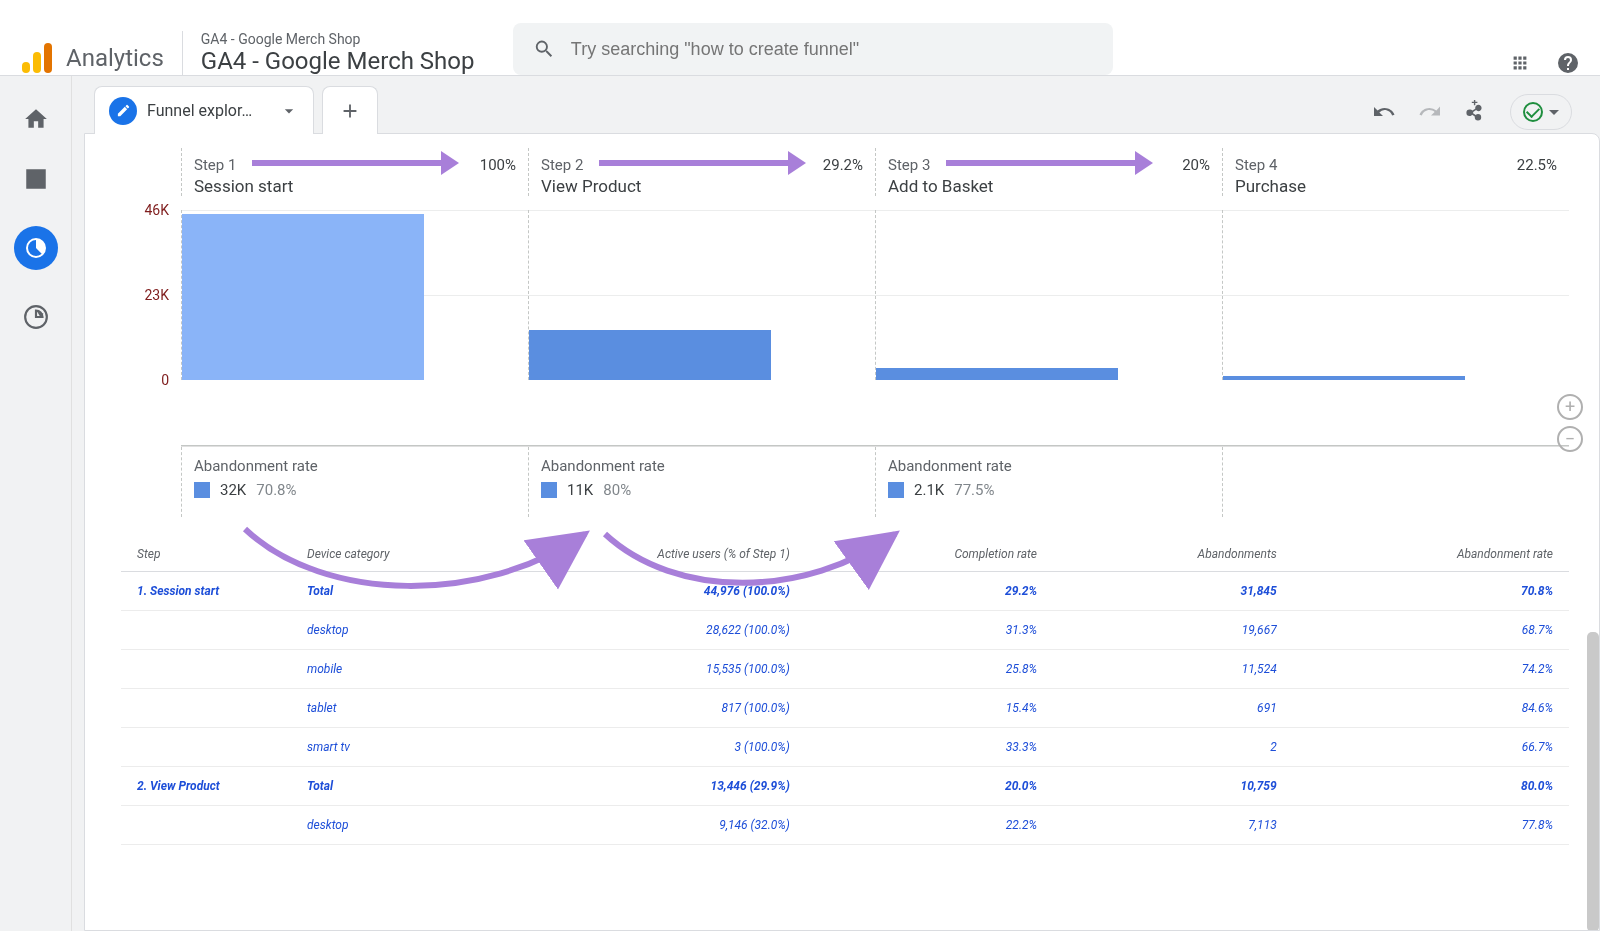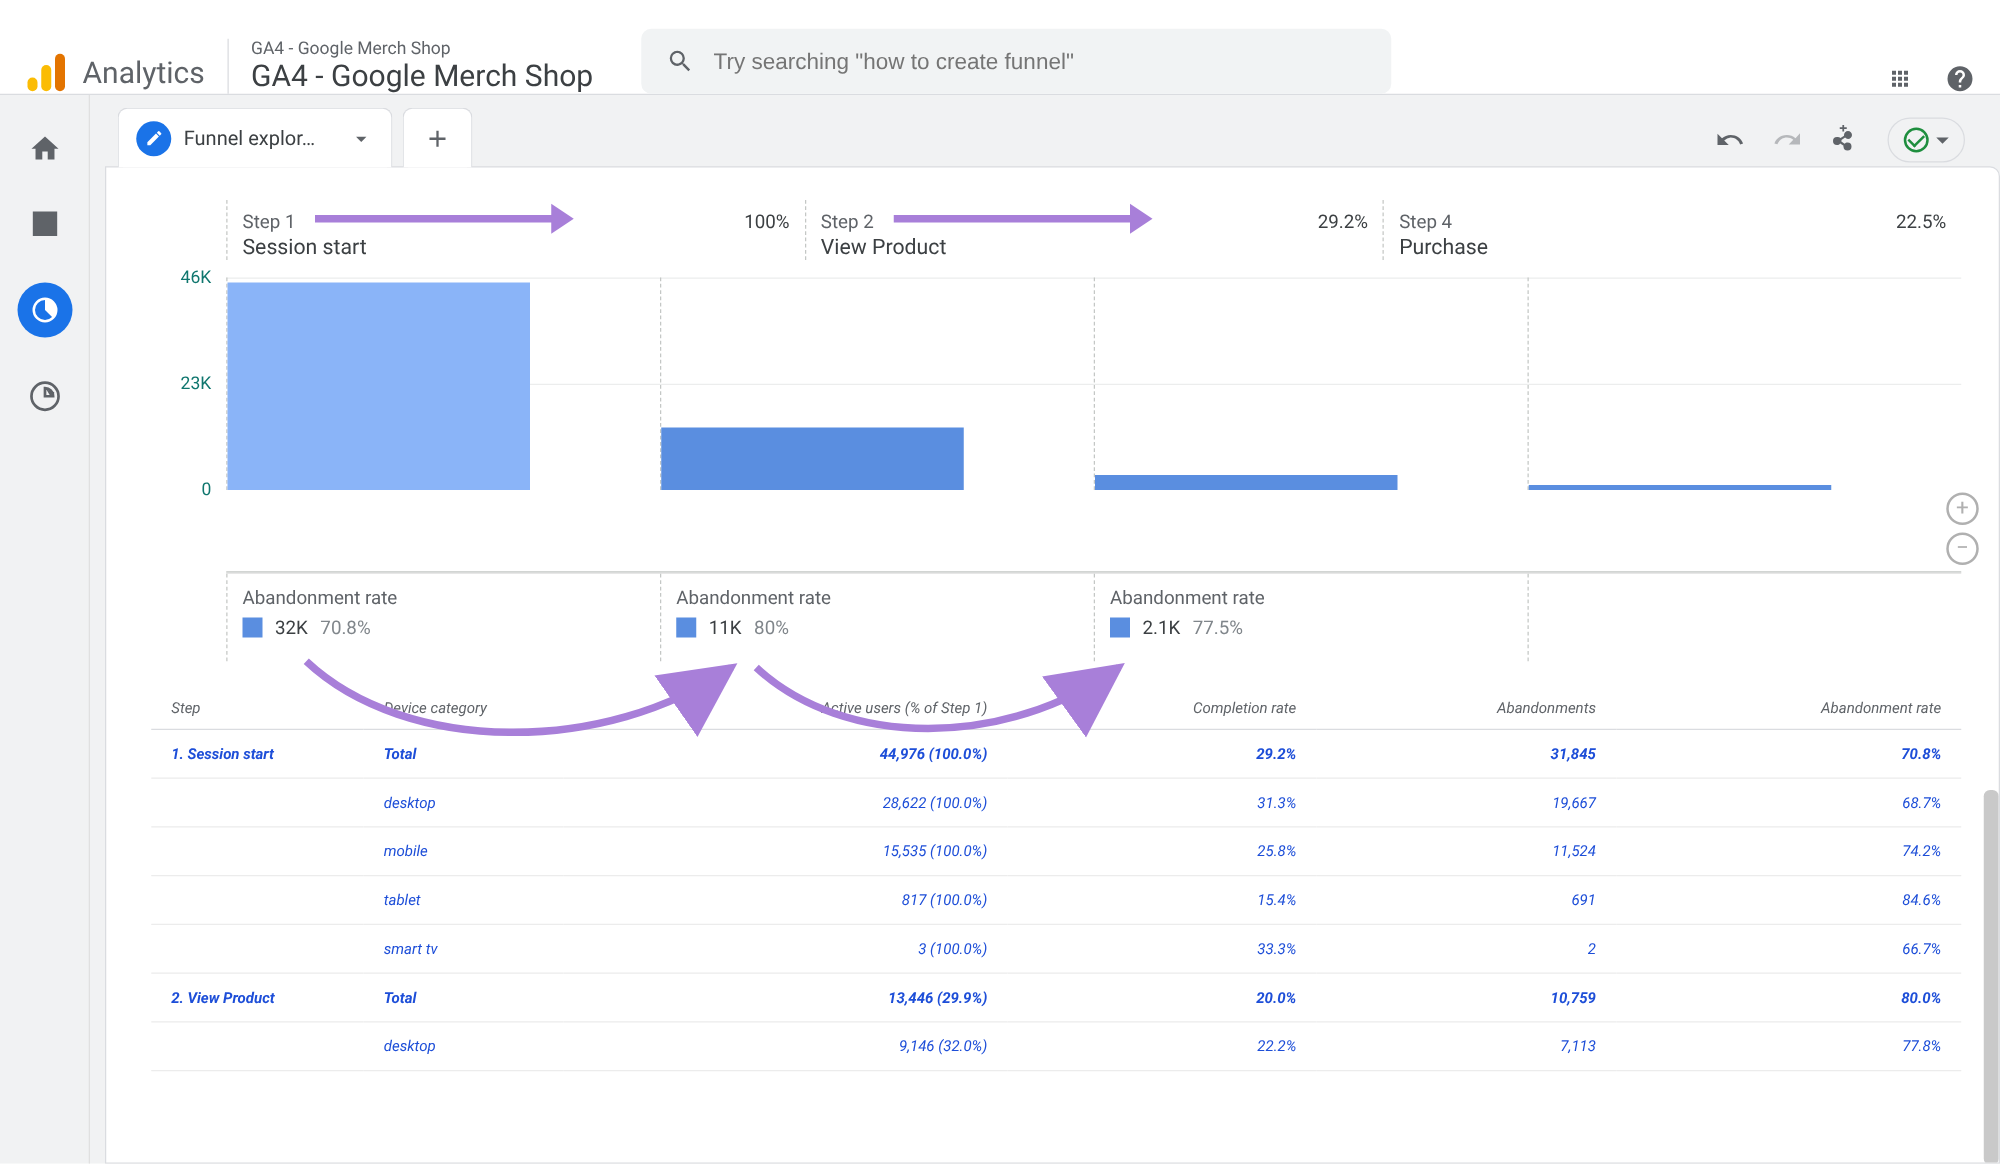--- a/index.html
+++ b/index.html
@@ -46,23 +46,23 @@
   .tri-icon.disabled { opacity: .4; }
   .status-pill { border: 1px solid #dadce0; border-radius: 20px; height: 36px; padding: 0 12px; display: flex; align-items: center; gap: 6px; }
   .status-pill .check { width: 20px; height: 20px; border: 2px solid #1e8e3e; border-radius: 50%; position: relative; }
   .status-pill .check::after { content: ''; position: absolute; left: 4px; top: 1px; width: 6px; height: 10px; border-right: 2px solid #1e8e3e; border-bottom: 2px solid #1e8e3e; transform: rotate(45deg); }
   .status-pill .caret { width: 0; height: 0; border-left: 5px solid transparent; border-right: 5px solid transparent; border-top: 5px solid #5f6368; }
 
   
   .panel { background: #fff; border: 1px solid #dadce0; border-radius: 0 8px 0 0; margin-top: 45px; height: calc(100% - 45px); position: relative; overflow: hidden; }
 
   
-  .funnel-area { padding: 26px 30px 0 36px; }
+  .funnel-area { padding: 14px 30px 0 36px; }
   .yaxis { width: 60px; position: relative; height: 250px; }
-  .ylabel { position: absolute; right: 12px; font-size: 14px; color: #0f766e; transform: translateY(-50%); }
+  .ylabel { position: absolute; right: 12px; font-size: 14px; color: #7f1d1d; transform: translateY(-50%); }
   .step-col { flex: 1; border-left: 1px dashed #c4c7c5; position: relative; padding: 8px 12px 0 12px; }
   .step-hdr { display: flex; justify-content: space-between; align-items: center; font-size: 15px; }
   .step-num { color: #5f6368; }
   .step-pct { color: #3c4043; }
   .step-name { font-size: 17px; color: #3c4043; margin-top: 2px; }
   .arrow { height: 6px; background: #a87fd9; position: absolute; top: 12px; }
   .arrow::after { content: ''; position: absolute; right: -12px; top: -9px; border-left: 18px solid #a87fd9; border-top: 12px solid transparent; border-bottom: 12px solid transparent; }
 
   .chart-zone { margin-top: 14px; height: 170px; display: flex; position: relative; }
   .bar-slot { flex: 1; border-left: 1px dashed #c4c7c5; position: relative; }
@@ -202,20 +202,28 @@
                 </div>
               <div class="step-name">Session start</div>
               <div class="arrow" style="left:70px; width:195px;"></div>
             </div>
             <div class="step-col">
               <div class="step-hdr">
                   <span class="step-num">Step 2</span>
                   <span class="step-pct">29.2%</span>
                 </div>
               <div class="step-name">View Product</div>
+              <div class="arrow" style="left:70px; width:195px;"></div>
+            </div>
+            <div class="step-col">
+              <div class="step-hdr">
+                  <span class="step-num">Step 3</span>
+                  <span class="step-pct">20%</span>
+                </div>
+              <div class="step-name">Add to Basket</div>
               <div class="arrow" style="left:70px; width:195px;"></div>
             </div>
             <div class="step-col">
               <div class="step-hdr">
                   <span class="step-num">Step 4</span>
                   <span class="step-pct">22.5%</span>
                 </div>
               <div class="step-name">Purchase</div>
             </div>
           </div>

